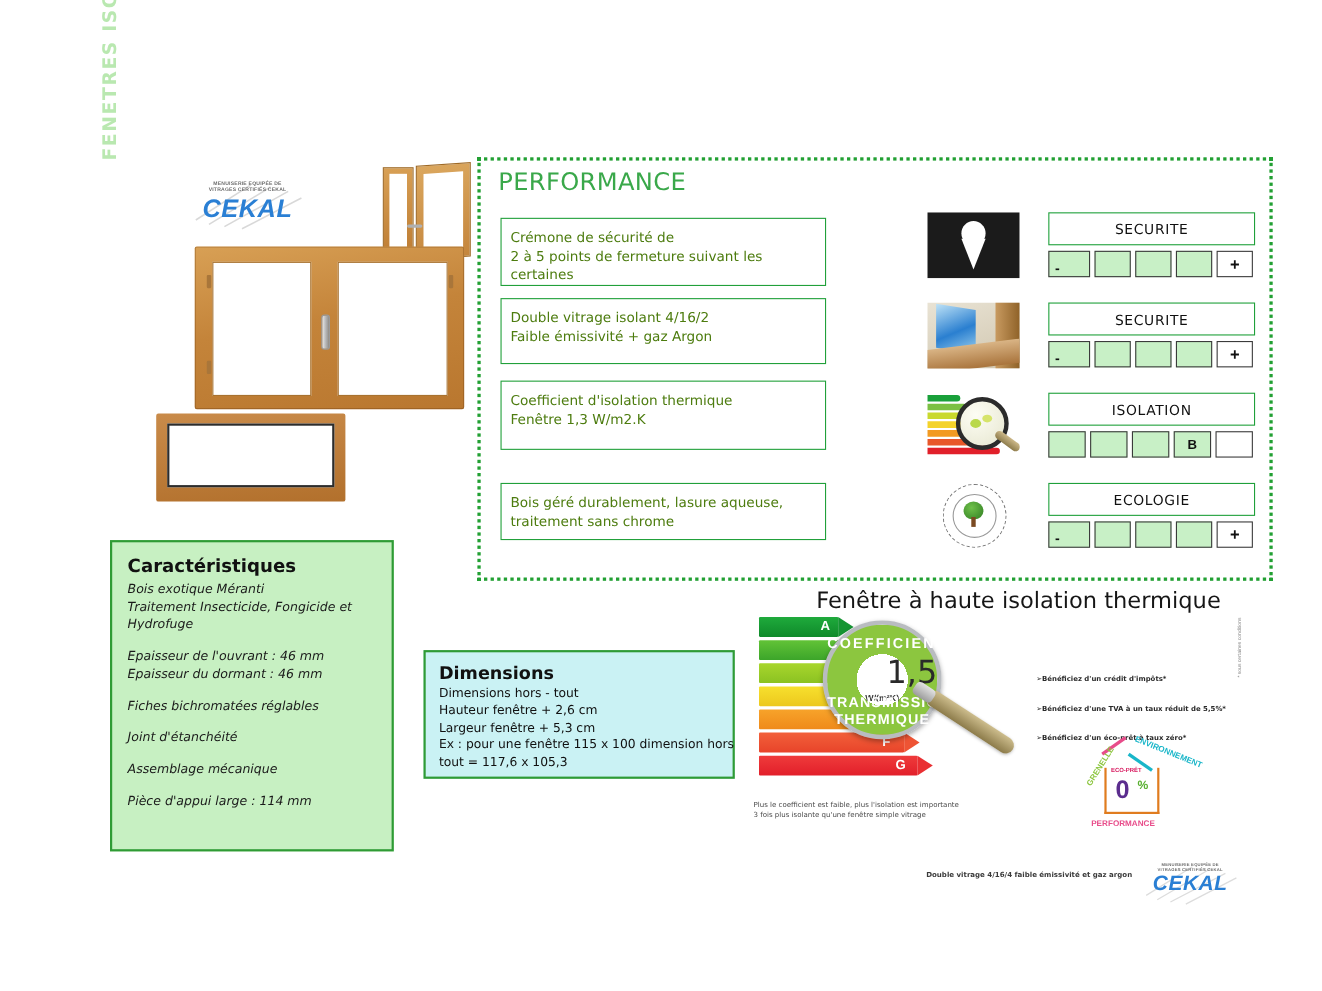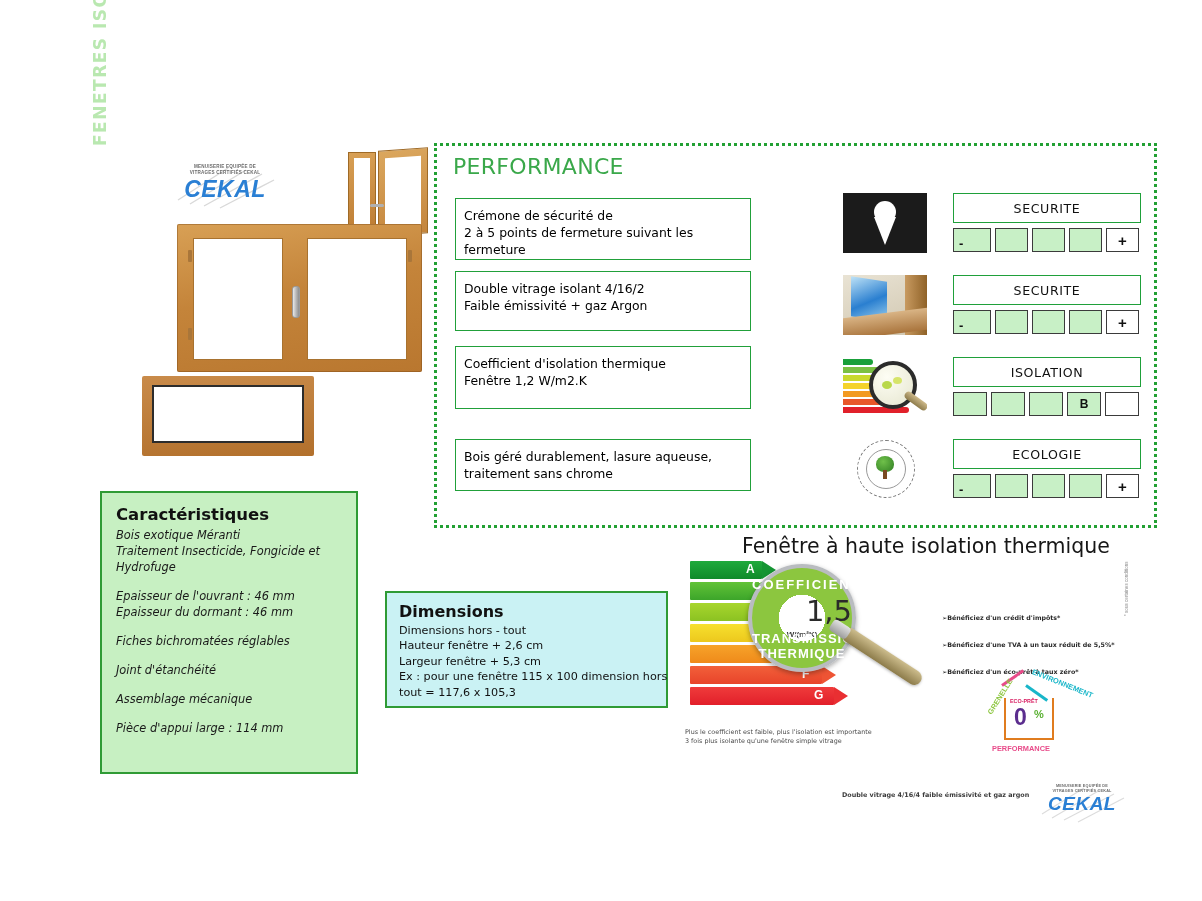--- a/index.html
+++ b/index.html
@@ -49,21 +49,21 @@
   .win-low{left:112px;top:348px;width:172px;height:80px;}
   .win-low .lf{position:absolute;inset:0;background:linear-gradient(175deg,#c98b4a,#b2702c);border-radius:2px;}
   .win-low .ls{position:absolute;left:10px;top:9px;right:10px;bottom:13px;background:#fff;border:2px solid #2c2c2c;}
 
   
   .perf{position:absolute;left:404px;top:115px;width:717px;height:379px;
     border:3px dotted #22a033;background:#fff;}
   .perf-title{position:absolute;left:16px;top:8px;color:#3aa84a;font-size:22px;letter-spacing:.3px;
     font-family:"DejaVu Sans",sans-serif;}
   .pbox{position:absolute;border:1.6px solid #21a03a;background:#fff;
-    font-size:12.4px;color:#000000;line-height:17px;padding:8px 0 0 8px;
+    font-size:12.4px;color:#4d7c0f;line-height:17px;padding:8px 0 0 8px;
     font-family:"DejaVu Sans",sans-serif;box-sizing:border-box;}
   .pbox span{display:block;white-space:nowrap;}
 
   
   .ratrow{position:absolute;width:300px;height:72px;}
   .icn{position:absolute;left:0;top:0;width:84px;height:60px;overflow:hidden;}
   .rt-label{position:absolute;left:110px;top:0;width:186px;height:28px;
     border:1.8px solid #1fa03a;background:#fff;display:flex;align-items:center;justify-content:center;
     font-size:12.6px;color:#111;letter-spacing:.6px;font-family:"DejaVu Sans",sans-serif;}
   .cells{position:absolute;left:110px;top:35px;width:186px;height:24px;display:flex;gap:4px;}
@@ -201,29 +201,29 @@
       <div class="lf"></div>
       <div class="ls"></div>
     </div>
 
     <div class="perf">
       <div class="perf-title">PERFORMANCE</div>
 
       <div class="pbox" style="left:18px;top:52px;width:296px;height:62px;">
         <span>Crémone de sécurité de</span>
         <span>2 à  5 points de fermeture suivant les</span>
-        <span>fermeture</span>
+        <span>certaines</span>
       </div>
       <div class="pbox" style="left:18px;top:125px;width:296px;height:60px;">
         <span>Double vitrage isolant 4/16/2</span>
         <span>Faible émissivité + gaz Argon</span>
       </div>
       <div class="pbox" style="left:18px;top:200px;width:296px;height:63px;">
         <span>Coefficient d'isolation thermique</span>
-        <span>Fenêtre 1,2  W/m2.K</span>
+        <span>Fenêtre 1,3  W/m2.K</span>
       </div>
       <div class="pbox" style="left:18px;top:293px;width:296px;height:52px;">
         <span>Bois géré durablement, lasure aqueuse,</span>
         <span>traitement sans chrome</span>
       </div>
 
       <div class="ratrow" style="left:406px;top:47px;">
         <div class="icn">
           <div class="kh">
               <b></b>

